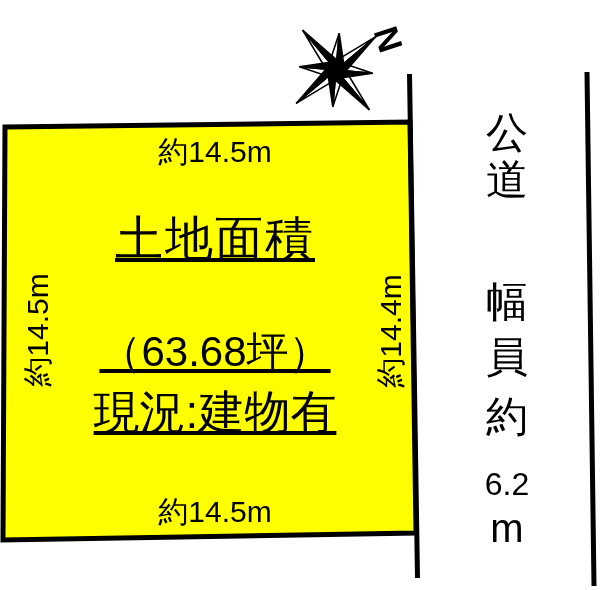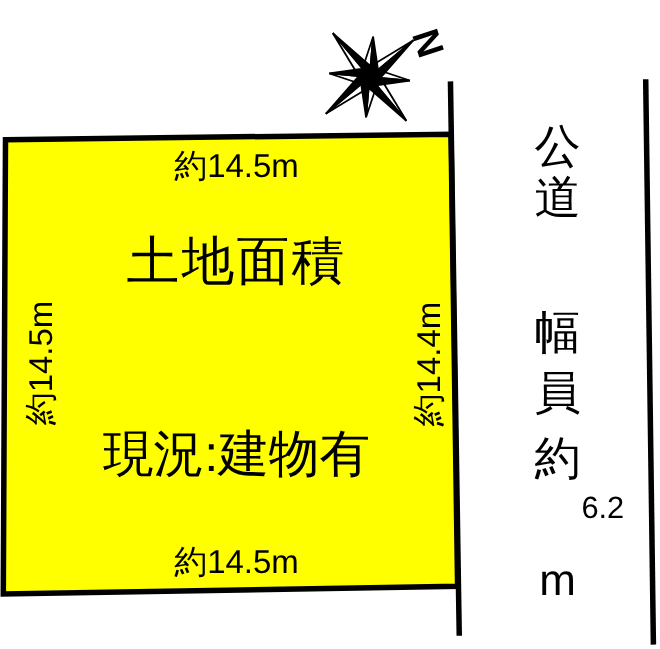--- a/index.html
+++ b/index.html
@@ -34,41 +34,41 @@
   .dim {
     font-size: 30px;
     font-weight: 500;
   }
   .dim-top    { left: 15px;  top: 136px; width: 400px; text-align: center; }
   .dim-bottom { left: 15px;  top: 496px; width: 400px; text-align: center; }
   .dim-left   { left: -43px; top: 315px; width: 160px; height: 30px; text-align: center;
                 transform: rotate(-90deg); transform-origin: center; }
   .dim-right  { left: 310px; top: 316px; width: 160px; height: 30px; text-align: center;
                 transform: rotate(-90deg); transform-origin: center; }
-  .area-line  { left: 15px; width: 400px; text-align: center; }
+  .area-line  { left: 15px; width: 400px; text-align: center; text-decoration: underline; }
   .area-title { top: 214px; font-size: 48px; font-weight: 500; letter-spacing: 2px; }
   .area-value { top: 272px; font-size: 45px; font-weight: 500; }
   .area-value sup { font-size: 22px; vertical-align: 22px; font-weight: 500; }
   .area-tsubo { top: 330px; font-size: 42px; font-weight: 500; }
   .area-status{ top: 388px; font-size: 46px; font-weight: 500; }
   .road-char {
     position: absolute;
     left: 475px;
     width: 64px;
     text-align: center;
     font-size: 42px;
     font-weight: 500;
     line-height: 1;
   }
   .rc-0 { top: 112px; }
   .rc-1 { top: 159px; }
   .rc-2 { top: 281px; }
   .rc-3 { top: 336px; }
   .rc-4 { top: 396px; }
-  .rc-5 { top: 448px; font-size: 28px; margin-left: 41px; }
+  .rc-5 { top: 468px; font-size: 32px; }
   .rc-6 { top: 508px; font-size: 40px; }
   .north-letter {
     position: absolute;
     left: 368px;
     top: 20px;
     width: 40px;
     text-align: center;
     font-size: 34px;
     font-weight: bold;
     transform: rotate(72deg);
@@ -97,20 +97,21 @@
   </svg>
 
   <div class="north-letter">N</div>
 
   <div class="lbl dim dim-top">約14.5m</div>
   <div class="lbl dim dim-left">約14.5m</div>
   <div class="lbl dim dim-right">約14.4m</div>
   <div class="lbl dim dim-bottom">約14.5m</div>
 
   <div class="lbl area-line area-title">土地面積</div>
+  <div class="lbl area-line area-tsubo">（63.68坪）</div>
   <div class="lbl area-line area-status">現況:建物有</div>
 
   <div class="road-char rc-0">公</div>
   <div class="road-char rc-1">道</div>
   <div class="road-char rc-2">幅</div>
   <div class="road-char rc-3">員</div>
   <div class="road-char rc-4">約</div>
   <div class="road-char rc-5">6.2</div>
   <div class="road-char rc-6">m</div>
 

